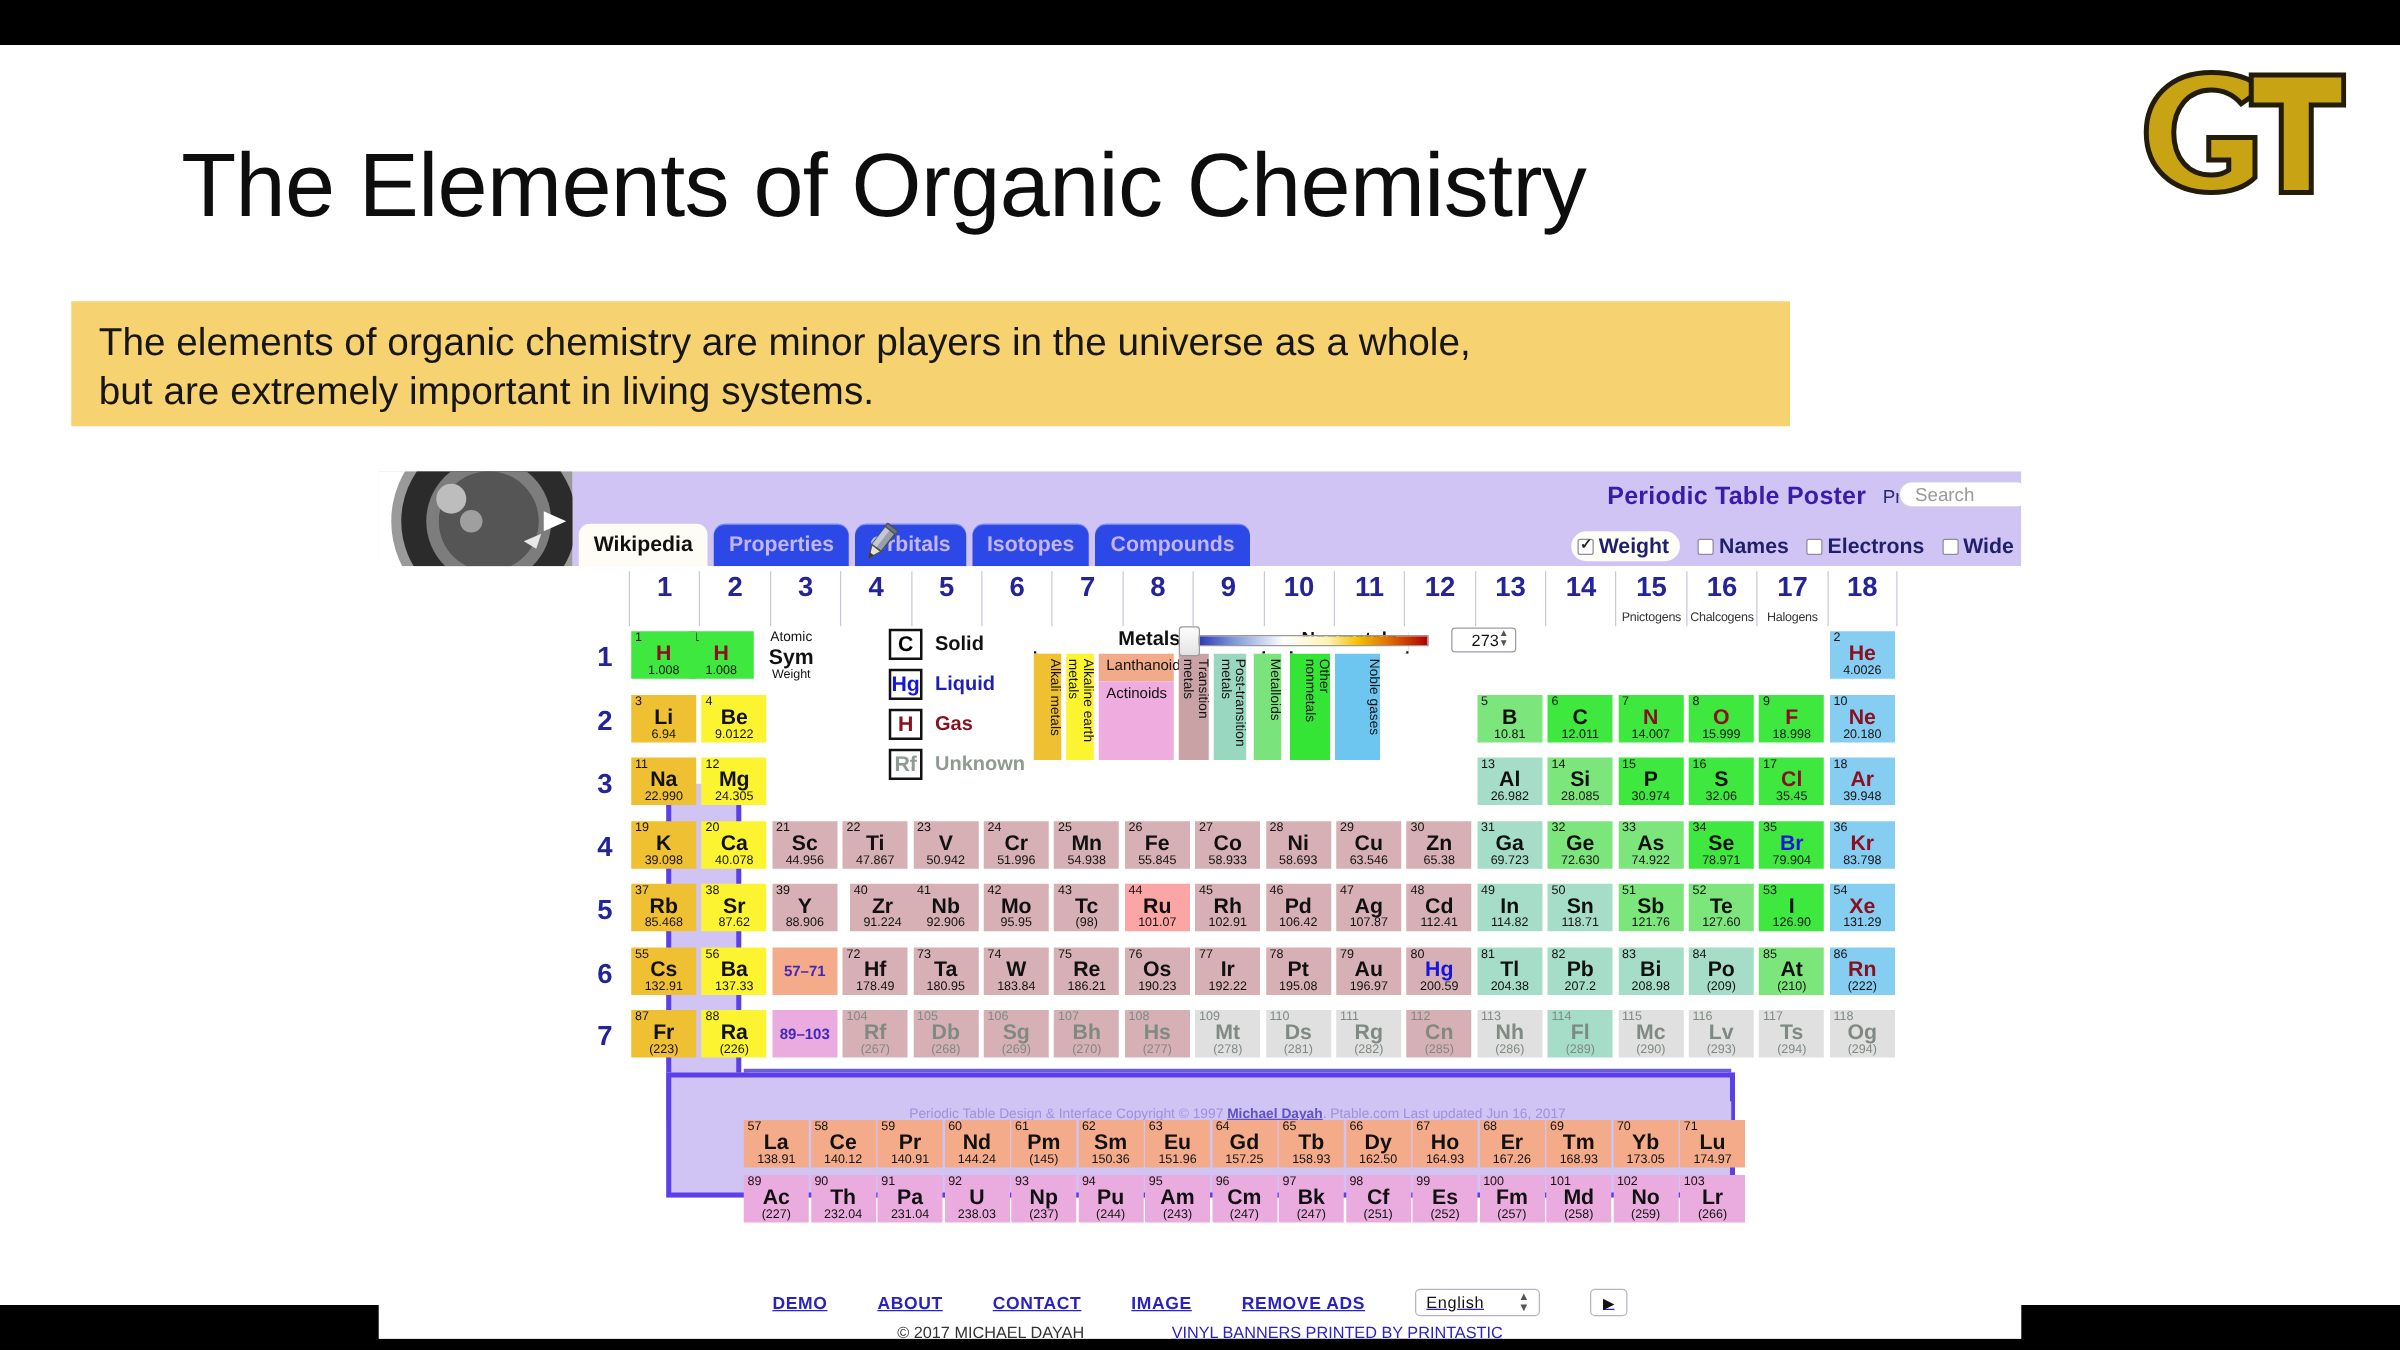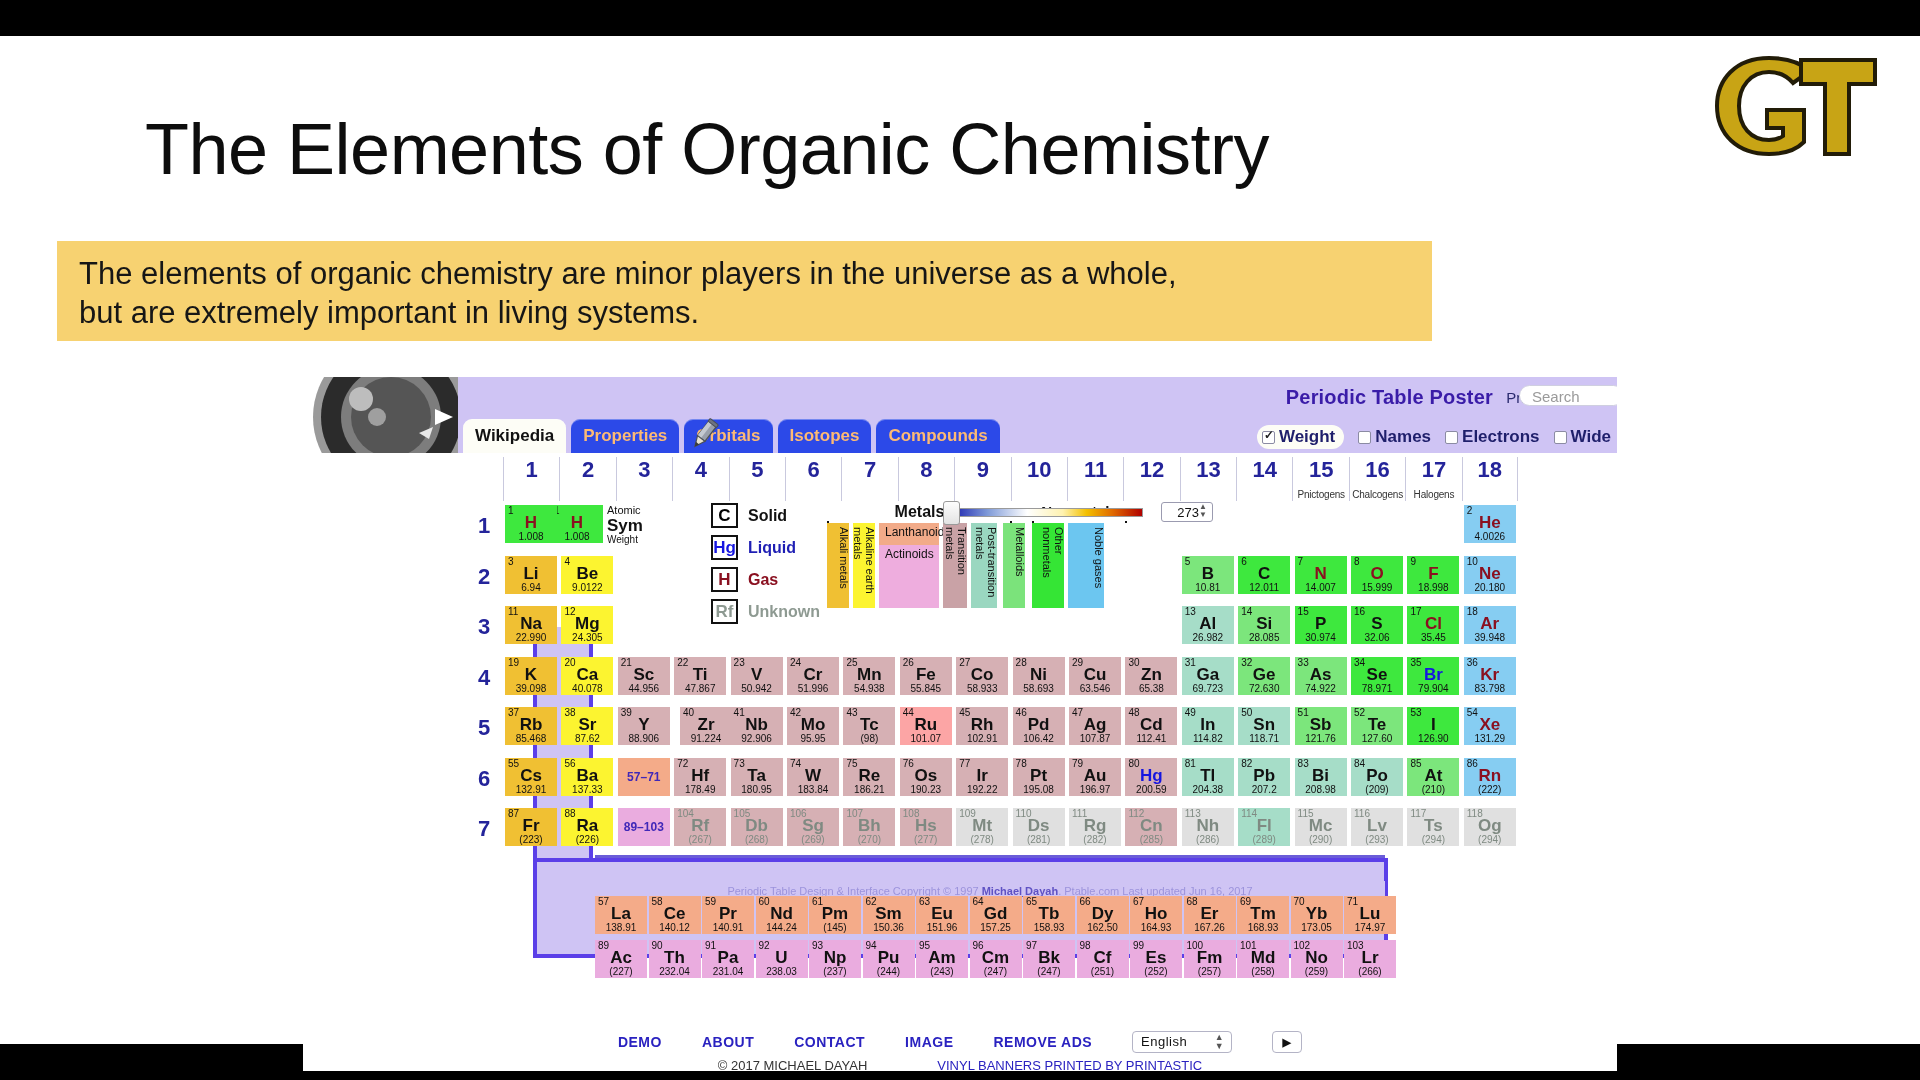--- a/index.html
+++ b/index.html
@@ -80,21 +80,21 @@
     border-radius:11px;
     font-size:15px; color:#9a9a9a;
     padding:2px 0 0 12px;
   }
   
   #tabs { position:absolute; left:160px; bottom:0; display:flex; gap:5px; }
   .tab {
     height:34px; min-width:70px;
     border-radius:9px 9px 0 0;
     background:#2c49e8;
-    color:#fdba74; font-size:17px; font-weight:600;
+    color:#c4b5fd; font-size:17px; font-weight:600;
     display:flex; align-items:center; justify-content:center;
     padding:0 12px;
     box-shadow:inset 0 1px 0 rgba(255,255,255,.35);
   }
   .tab.active { background:#fdfdf6; color:#111; }
   #pencil { position:absolute; left:224px; top:-2px; width:34px; height:36px; }
 
   
   #opts { position:absolute; right:6px; bottom:4px; display:flex; align-items:center; gap:14px; }
   .opt { display:flex; align-items:center; gap:4px; color:#1f1f6b; font-size:17px; font-weight:600; }
@@ -155,21 +155,21 @@
   .rangecell {
     position:absolute; width:52px; height:38px;
     display:flex; align-items:center; justify-content:center;
     color:#4028b8; font-size:12px; font-weight:bold;
   }
 
   
   #legend-sample { position:absolute; left:248px; top:52px; }
   #atomic-key {
     position:absolute; left:304px; top:52px; width:52px; height:38px;
-    text-align:left; color:#111;
+    text-align:center; color:#111;
   }
   #atomic-key .a1 { font-size:11px; line-height:1.05; }
   #atomic-key .a2 { font-size:17px; font-weight:bold; line-height:1; }
   #atomic-key .a3 { font-size:10px; line-height:1.1; }
 
   
   #states { position:absolute; left:408px; top:50px; }
   .state { display:flex; align-items:center; gap:10px; margin-bottom:7px; }
   .sbox {
     width:27px; height:25px; border:2px solid #111; background:#fff;
@@ -258,21 +258,21 @@
   
   #connector {
     position:absolute; left:230px; top:174px; width:60px; height:270px;
     background:#cfc4f4; border-left:4px solid #5b3fe8; border-right:4px solid #5b3fe8;
   }
 
   
   #pt-nav {
     position:absolute; left:0; bottom:18px; width:100%;
     display:flex; align-items:center; justify-content:center; gap:40px;
-    font-size:14px; color:#2a22c0; font-weight:600; letter-spacing:.5px;
+    font-size:14px; color:#2a22c0; font-weight:600; letter-spacing:.5px;text-decoration:underline;
   }
   #lang-sel {
     width:100px; height:22px; border:1px solid #b4b4c6; border-radius:4px;
     background:#fff; font-size:13px; color:#111; font-weight:normal;
     padding:2px 0 0 8px; position:relative;
   }
   #lang-sel .caret { position:absolute; right:7px; top:1px; font-size:9px; line-height:9px; color:#555; }
   #go-btn {
     width:30px; height:22px; border:1px solid #b4b4c6; border-radius:4px;
     background:#fff; display:flex; align-items:center; justify-content:center;

